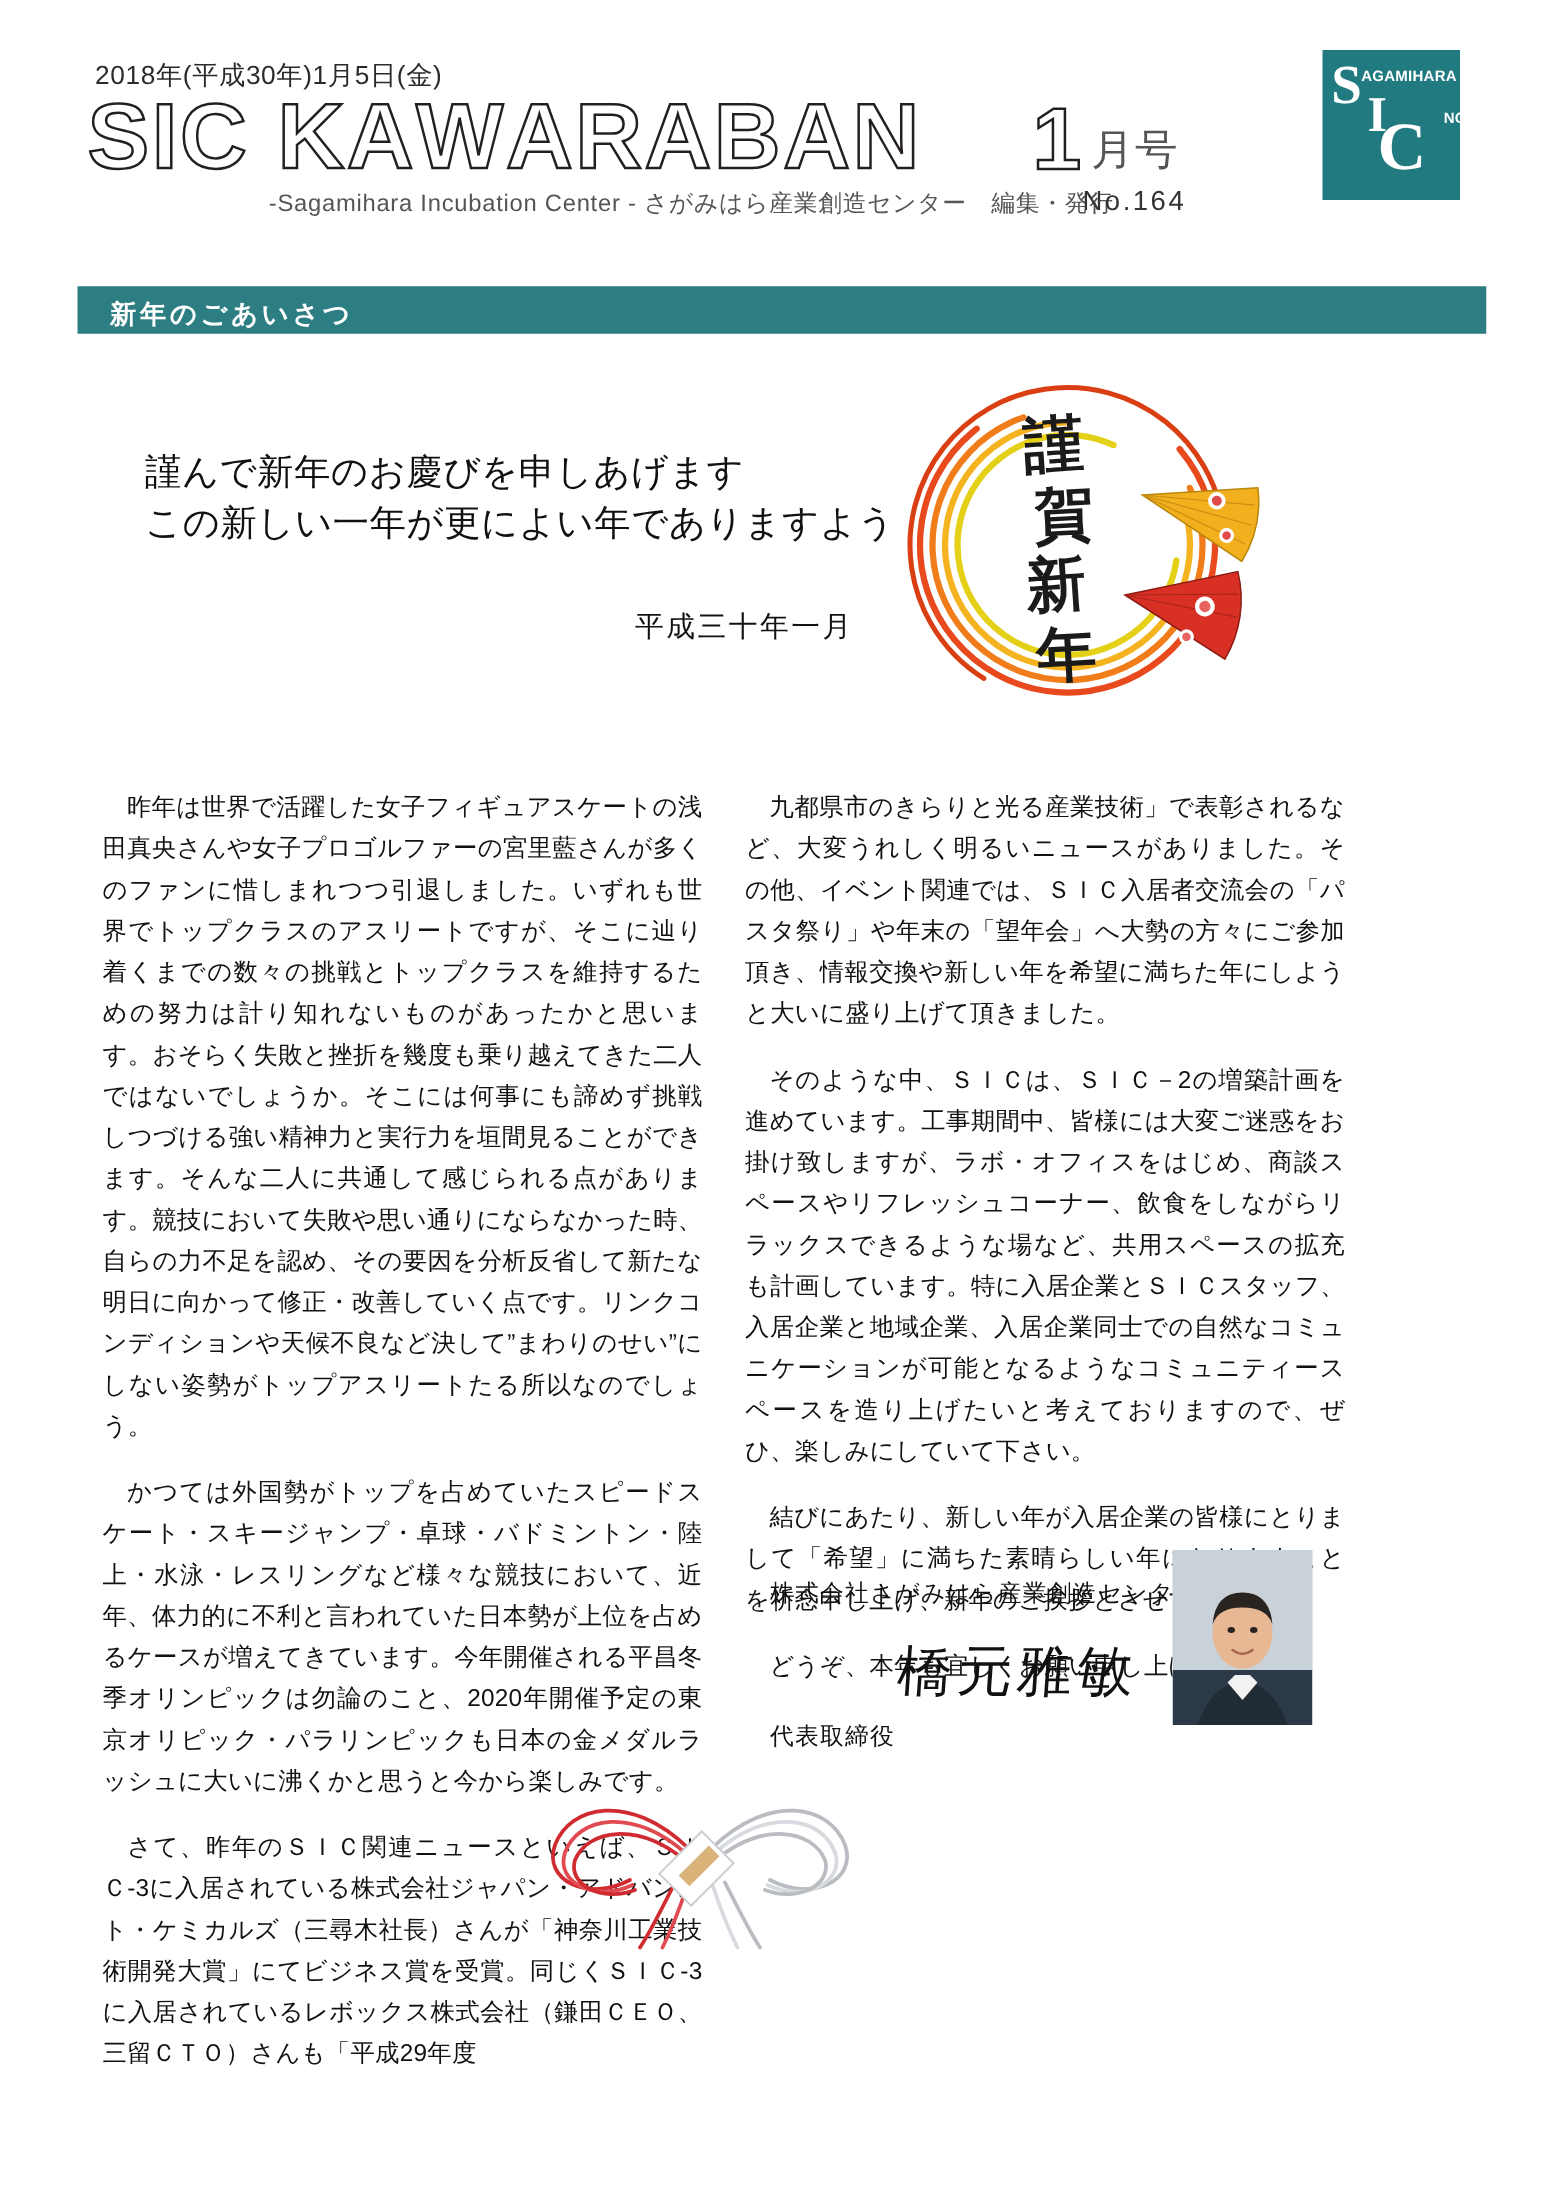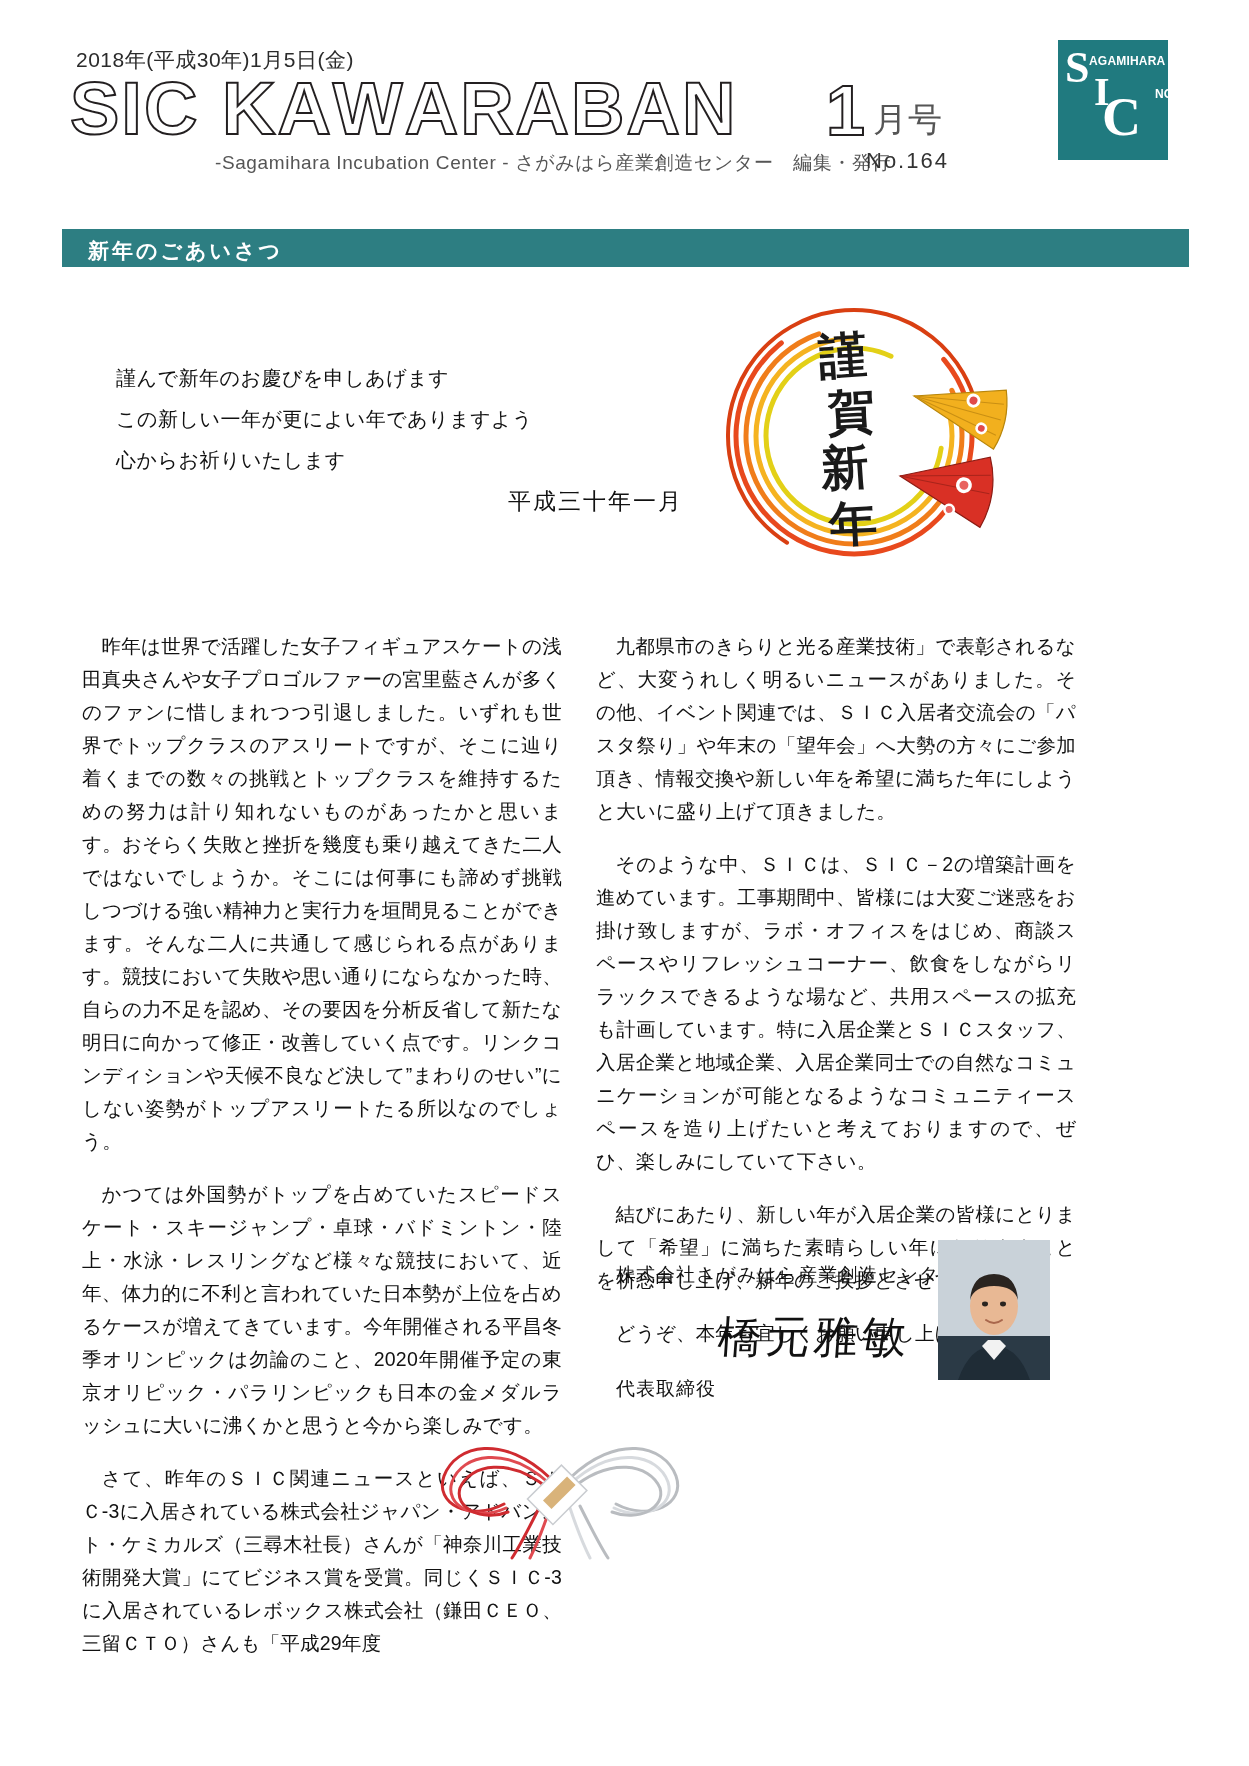--- a/index.html
+++ b/index.html
@@ -86,21 +86,21 @@
     margin-top: 16px;
   }
   .section-bar .label {
     position: absolute; left: 26px; top: 8px;
     color: #ffffff; font-size: 21px; font-weight: 700; letter-spacing: 3px;
   }
 
   
   .greeting {
     position: absolute; left: 116px; top: 358px;
-    font-size: 20px; line-height: 41px; color: #111;
+    font-size: 29px; line-height: 41px; color: #111;
     letter-spacing: .5px;
   }
   .greeting-date {
     position: absolute; left: 508px; top: 486px;
     font-size: 23px; letter-spacing: 2px; color: #111;
   }
 
   
   .newyear-art {
     position: absolute; left: 676px; top: 300px; width: 360px; height: 300px;
@@ -170,21 +170,20 @@
     </div>
   </div>
 
   <div class="section-bar">
     <span class="label">新年のごあいさつ</span>
   </div>
 
   <div class="greeting">
     <div>謹んで新年のお慶びを申しあげます</div>
     <div>この新しい一年が更によい年でありますよう</div>
-    <div>心からお祈りいたします</div>
   </div>
   <div class="greeting-date">平成三十年一月</div>
 
   <div class="newyear-art">
     <svg width="360" height="300" viewBox="0 0 360 300">
 
       <g fill="none" stroke-linecap="round">
         <circle cx="178" cy="136" r="118" stroke="#e8491d" stroke-width="5" stroke-dasharray="560 180" transform="rotate(-40 178 136)"></circle>
         <circle cx="178" cy="136" r="108" stroke="#f07d1a" stroke-width="5" stroke-dasharray="520 160" transform="rotate(-25 178 136)"></circle>
         <circle cx="178" cy="136" r="98" stroke="#f5b320" stroke-width="5" stroke-dasharray="480 150" transform="rotate(-10 178 136)"></circle>

